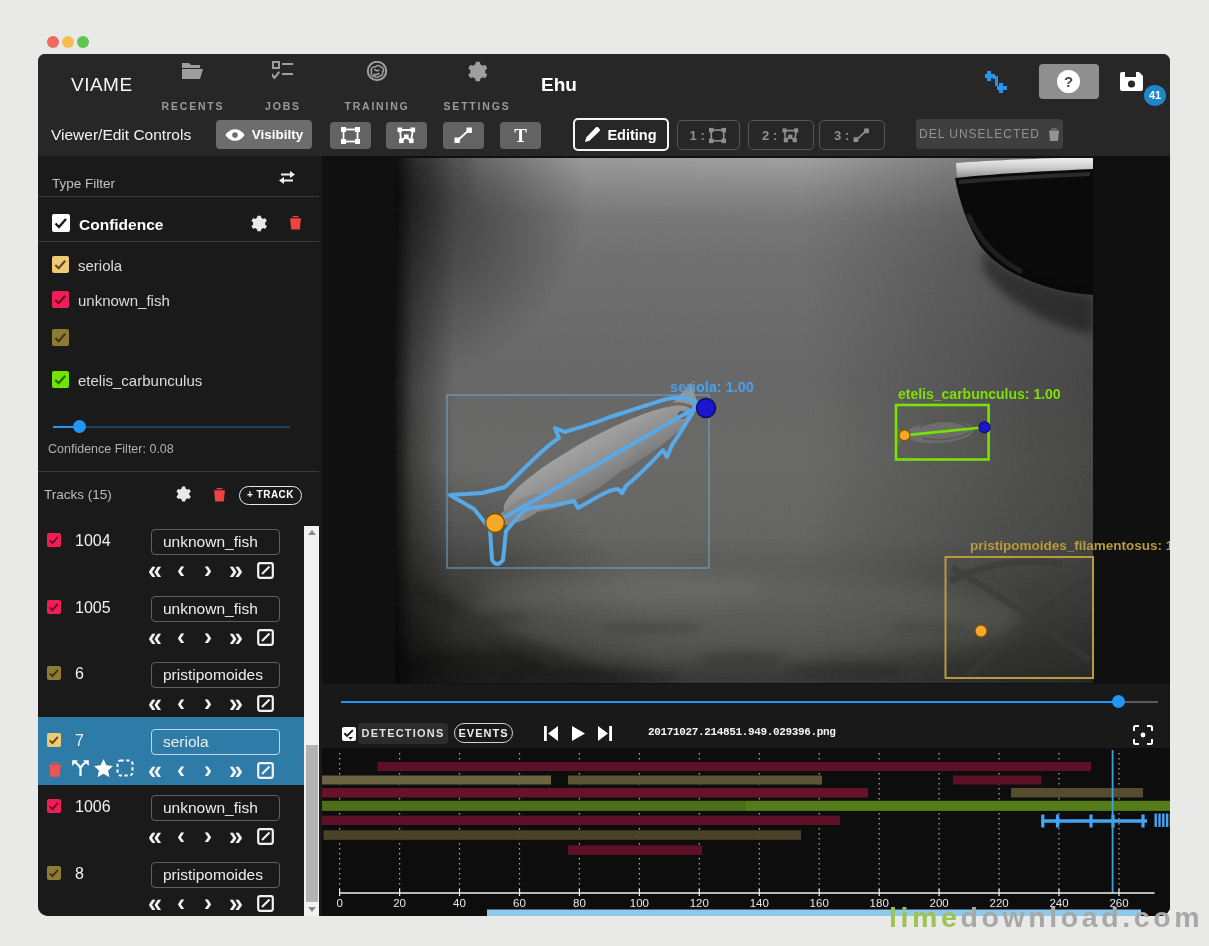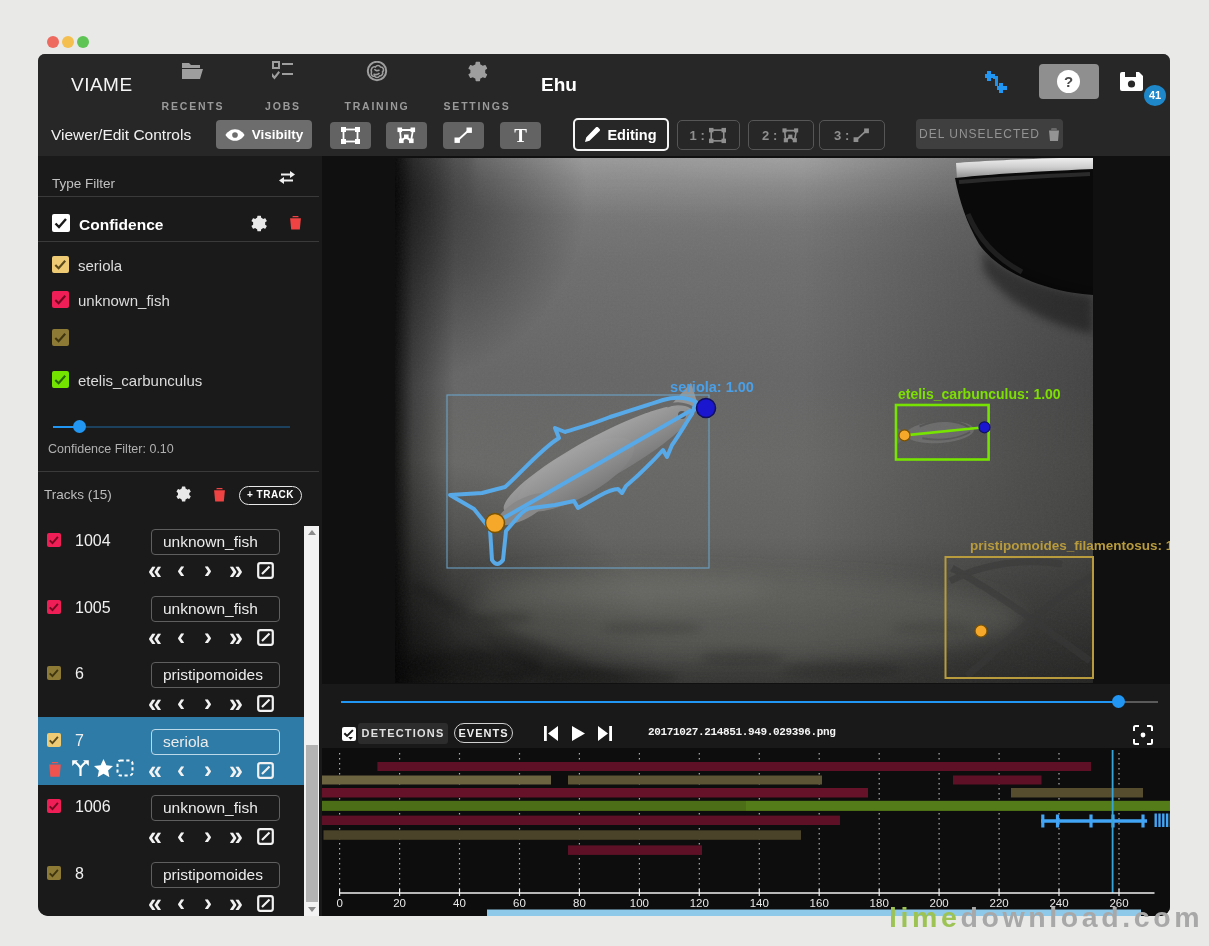--- a/index.html
+++ b/index.html
@@ -210,21 +210,21 @@
     <div class="cb" style="left:14px; top:215px; width:17px; height:17px; background:#72e400;">
         <svg width="17" height="17" viewBox="0 0 18 18">
           <path fill="none" stroke="rgba(10,50,0,.7)" stroke-width="2.2" d="M3.5 9.5 l3.5 3.5 7-8"></path>
         </svg>
       </div>
     <div class="typelbl" style="top:216px;">etelis_carbunculus</div>
 
     <div class="abs" style="left:15px; top:270px; width:237px; height:2px; background:rgba(33,150,243,.32);"></div>
     <div class="abs" style="left:15px; top:270px; width:26px; height:2px; background:#2196f3;"></div>
     <div class="abs" style="left:35px; top:264px; width:13px; height:13px; border-radius:50%; background:#2196f3;"></div>
-    <div class="abs" style="left:10px; top:286px; font-size:12.5px; color:#b0b0b0;">Confidence Filter: 0.10</div>
+    <div class="abs" style="left:10px; top:286px; font-size:12.5px; color:#b0b0b0;">Confidence Filter: 0.08</div>
     <div class="divider" style="top:315px;"></div>
 
     <div class="abs" style="left:6px; top:331px; font-size:13.5px; color:#bdbdbd;">Tracks (15)</div>
     <svg class="abs" style="left:137px; top:330px;" width="16" height="16" viewBox="0 0 24 24">
         <path fill="#e8e8e8" d="M12 8a4 4 0 1 0 0 8 4 4 0 0 0 0-8zm9.4 5.6c.04-.5.04-2.7 0-3.2l2.1-1.6c.2-.15.25-.4.13-.6l-2-3.5a.48.48 0 0 0-.6-.2l-2.5 1a7.8 7.8 0 0 0-2.7-1.6l-.4-2.6a.5.5 0 0 0-.5-.4h-4a.5.5 0 0 0-.5.4l-.4 2.6a7.8 7.8 0 0 0-2.7 1.6l-2.5-1a.48.48 0 0 0-.6.2l-2 3.5c-.12.2-.07.45.13.6l2.1 1.6c-.04.5-.04 2.7 0 3.2l-2.1 1.6c-.2.15-.25.4-.13.6l2 3.5c.12.2.37.28.6.2l2.5-1a7.8 7.8 0 0 0 2.7 1.6l.4 2.6c.04.23.25.4.5.4h4c.25 0 .46-.17.5-.4l.4-2.6a7.8 7.8 0 0 0 2.7-1.6l2.5 1c.23.08.48 0 .6-.2l2-3.5a.46.46 0 0 0-.13-.6l-2.1-1.6z"></path>
       </svg>
     <svg class="abs" style="left:175px; top:330px;" width="13" height="16" viewBox="0 0 12 14">
         <path fill="#ef4242" d="M1 3.5 h10 l-1 10.5 h-8z M3.5 1.5 h5 l0.5 1 h-6z"></path>
       </svg>
     <div class="abs" style="left:201px; top:330px; width:63px; height:19px; border:1.5px solid #e8e8e8; border-radius:10px; color:#fff; font-size:10px; font-weight:bold; letter-spacing:0.5px; text-align:center; line-height:16px;">+ TRACK</div>

